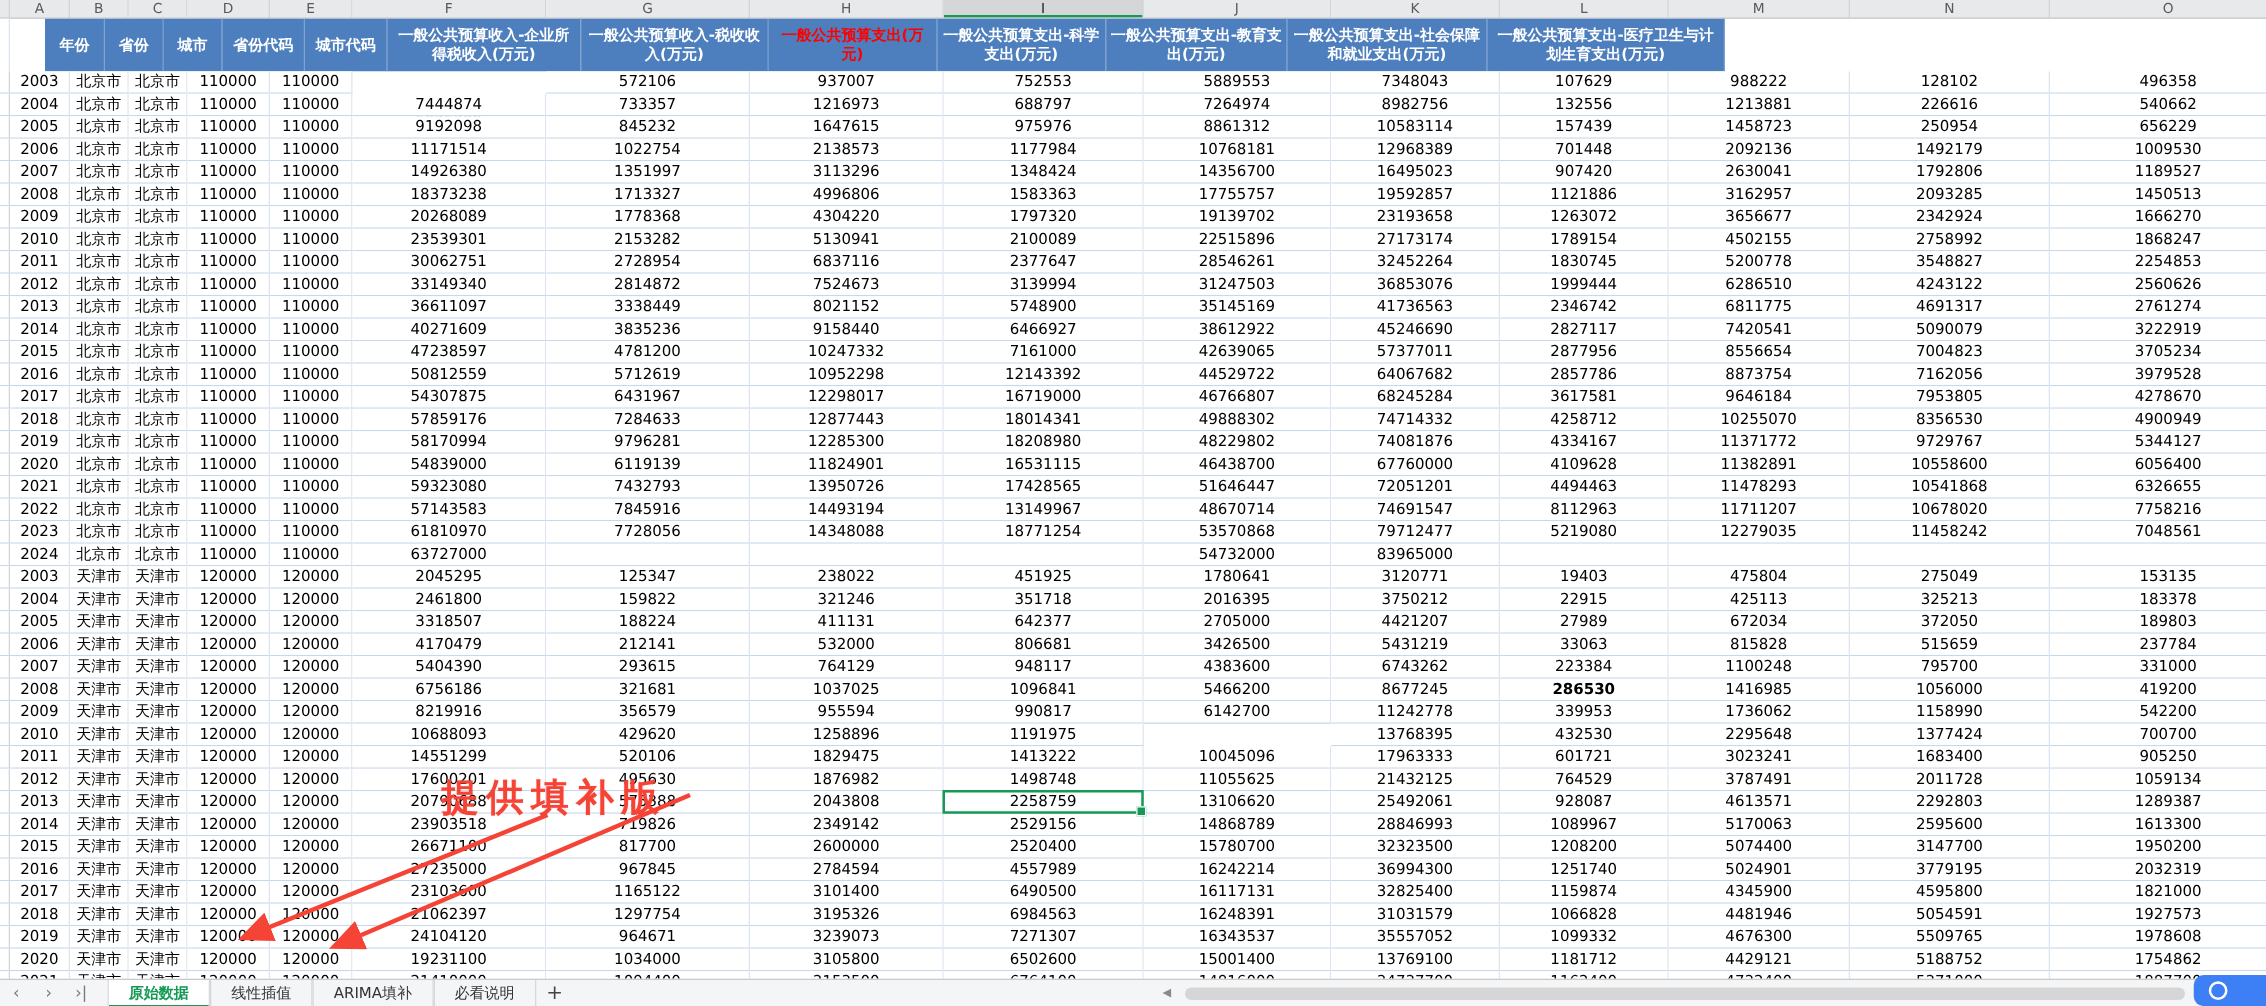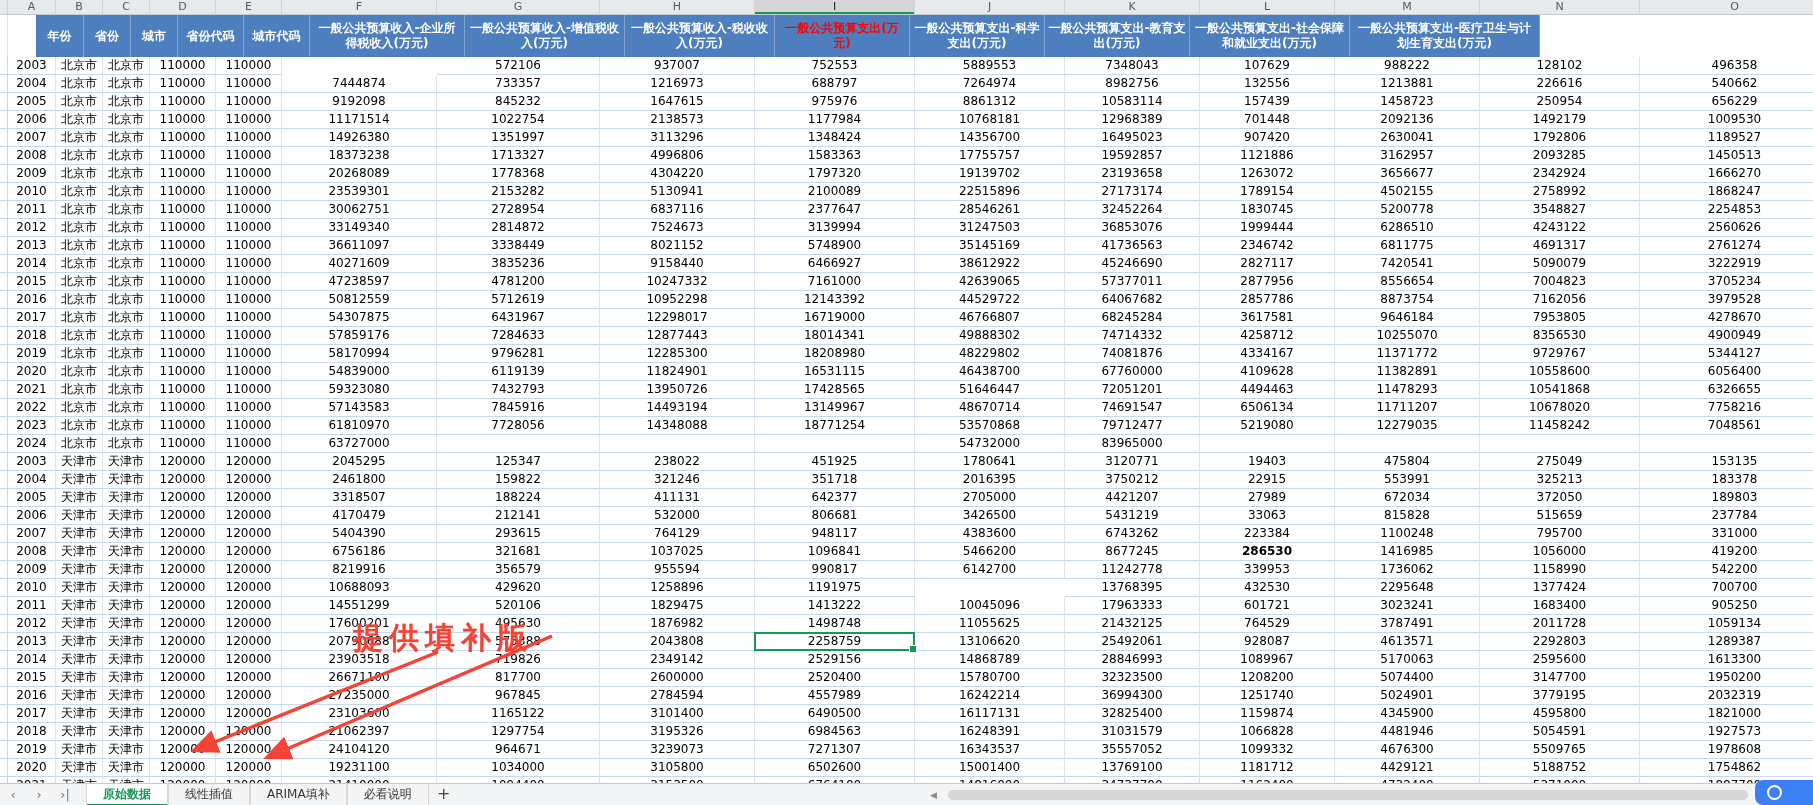--- a/index.html
+++ b/index.html
@@ -70,21 +70,20 @@
       <div class="lcell" style="width: 190px;">O</div>
     </div>
   <div id="headers">
       <div class="hcell gut" style="width: 8px;"></div>
       <div class="hcell" style="width: 48px; margin-left: 28px;">年份</div>
       <div class="hcell" style="width: 47px;">省份</div>
       <div class="hcell" style="width: 47px;">城市</div>
       <div class="hcell" style="width: 66px;">省份代码</div>
       <div class="hcell" style="width: 66px;">城市代码</div>
       <div class="hcell" style="width: 155px;">一般公共预算收入-企业所得税收入(万元)</div>
-      <div class="hcell" style="width: 160px;">一般公共预算收入-增值税收入(万元)</div>
       <div class="hcell" style="width: 150px;">一般公共预算收入-税收收入(万元)</div>
       <div class="hcell red" style="width: 135px;">一般公共预算支出(万元)</div>
       <div class="hcell" style="width: 135px;">一般公共预算支出-科学支出(万元)</div>
       <div class="hcell" style="width: 145px;">一般公共预算支出-教育支出(万元)</div>
       <div class="hcell" style="width: 160px;">一般公共预算支出-社会保障和就业支出(万元)</div>
       <div class="hcell" style="width: 190px;">一般公共预算支出-医疗卫生与计划生育支出(万元)</div>
     </div>
   <div id="grid">
       <div class="row">
         <div class="gcell" style="width: 8px;"></div>
@@ -434,21 +433,21 @@
         <div class="dcell" style="width: 47px;">北京市</div>
         <div class="dcell" style="width: 47px;">北京市</div>
         <div class="dcell" style="width: 66px;">110000</div>
         <div class="dcell" style="width: 66px;">110000</div>
         <div class="dcell" style="width: 155px;">57143583</div>
         <div class="dcell" style="width: 163px;">7845916</div>
         <div class="dcell" style="width: 155px;">14493194</div>
         <div class="dcell" style="width: 160px;">13149967</div>
         <div class="dcell" style="width: 150px;">48670714</div>
         <div class="dcell" style="width: 135px;">74691547</div>
-        <div class="dcell" style="width: 135px;">6506134</div>
+        <div class="dcell" style="width: 135px;">8112963</div>
         <div class="dcell" style="width: 145px;">11711207</div>
         <div class="dcell" style="width: 160px;">10678020</div>
         <div class="dcell" style="width: 190px;">7758216</div>
       </div>
       <div class="row">
         <div class="gcell" style="width: 8px;"></div>
         <div class="dcell" style="width: 48px;">2023</div>
         <div class="dcell" style="width: 47px;">北京市</div>
         <div class="dcell" style="width: 47px;">北京市</div>
         <div class="dcell" style="width: 66px;">110000</div>
@@ -507,21 +506,21 @@
         <div class="dcell" style="width: 47px;">天津市</div>
         <div class="dcell" style="width: 66px;">120000</div>
         <div class="dcell" style="width: 66px;">120000</div>
         <div class="dcell" style="width: 155px;">2461800</div>
         <div class="dcell" style="width: 163px;">159822</div>
         <div class="dcell" style="width: 155px;">321246</div>
         <div class="dcell" style="width: 160px;">351718</div>
         <div class="dcell" style="width: 150px;">2016395</div>
         <div class="dcell" style="width: 135px;">3750212</div>
         <div class="dcell" style="width: 135px;">22915</div>
-        <div class="dcell" style="width: 145px;">553991</div>
+        <div class="dcell" style="width: 145px;">425113</div>
         <div class="dcell" style="width: 160px;">325213</div>
         <div class="dcell" style="width: 190px;">183378</div>
       </div>
       <div class="row">
         <div class="gcell" style="width: 8px;"></div>
         <div class="dcell" style="width: 48px;">2005</div>
         <div class="dcell" style="width: 47px;">天津市</div>
         <div class="dcell" style="width: 47px;">天津市</div>
         <div class="dcell" style="width: 66px;">120000</div>
         <div class="dcell" style="width: 66px;">120000</div>

